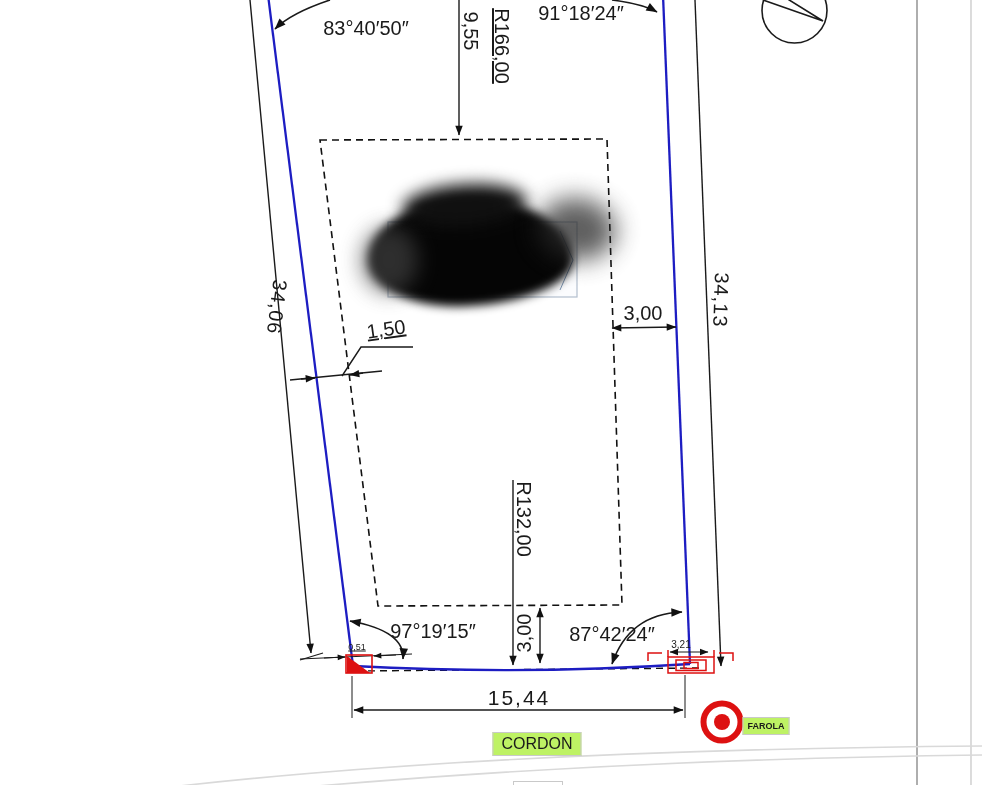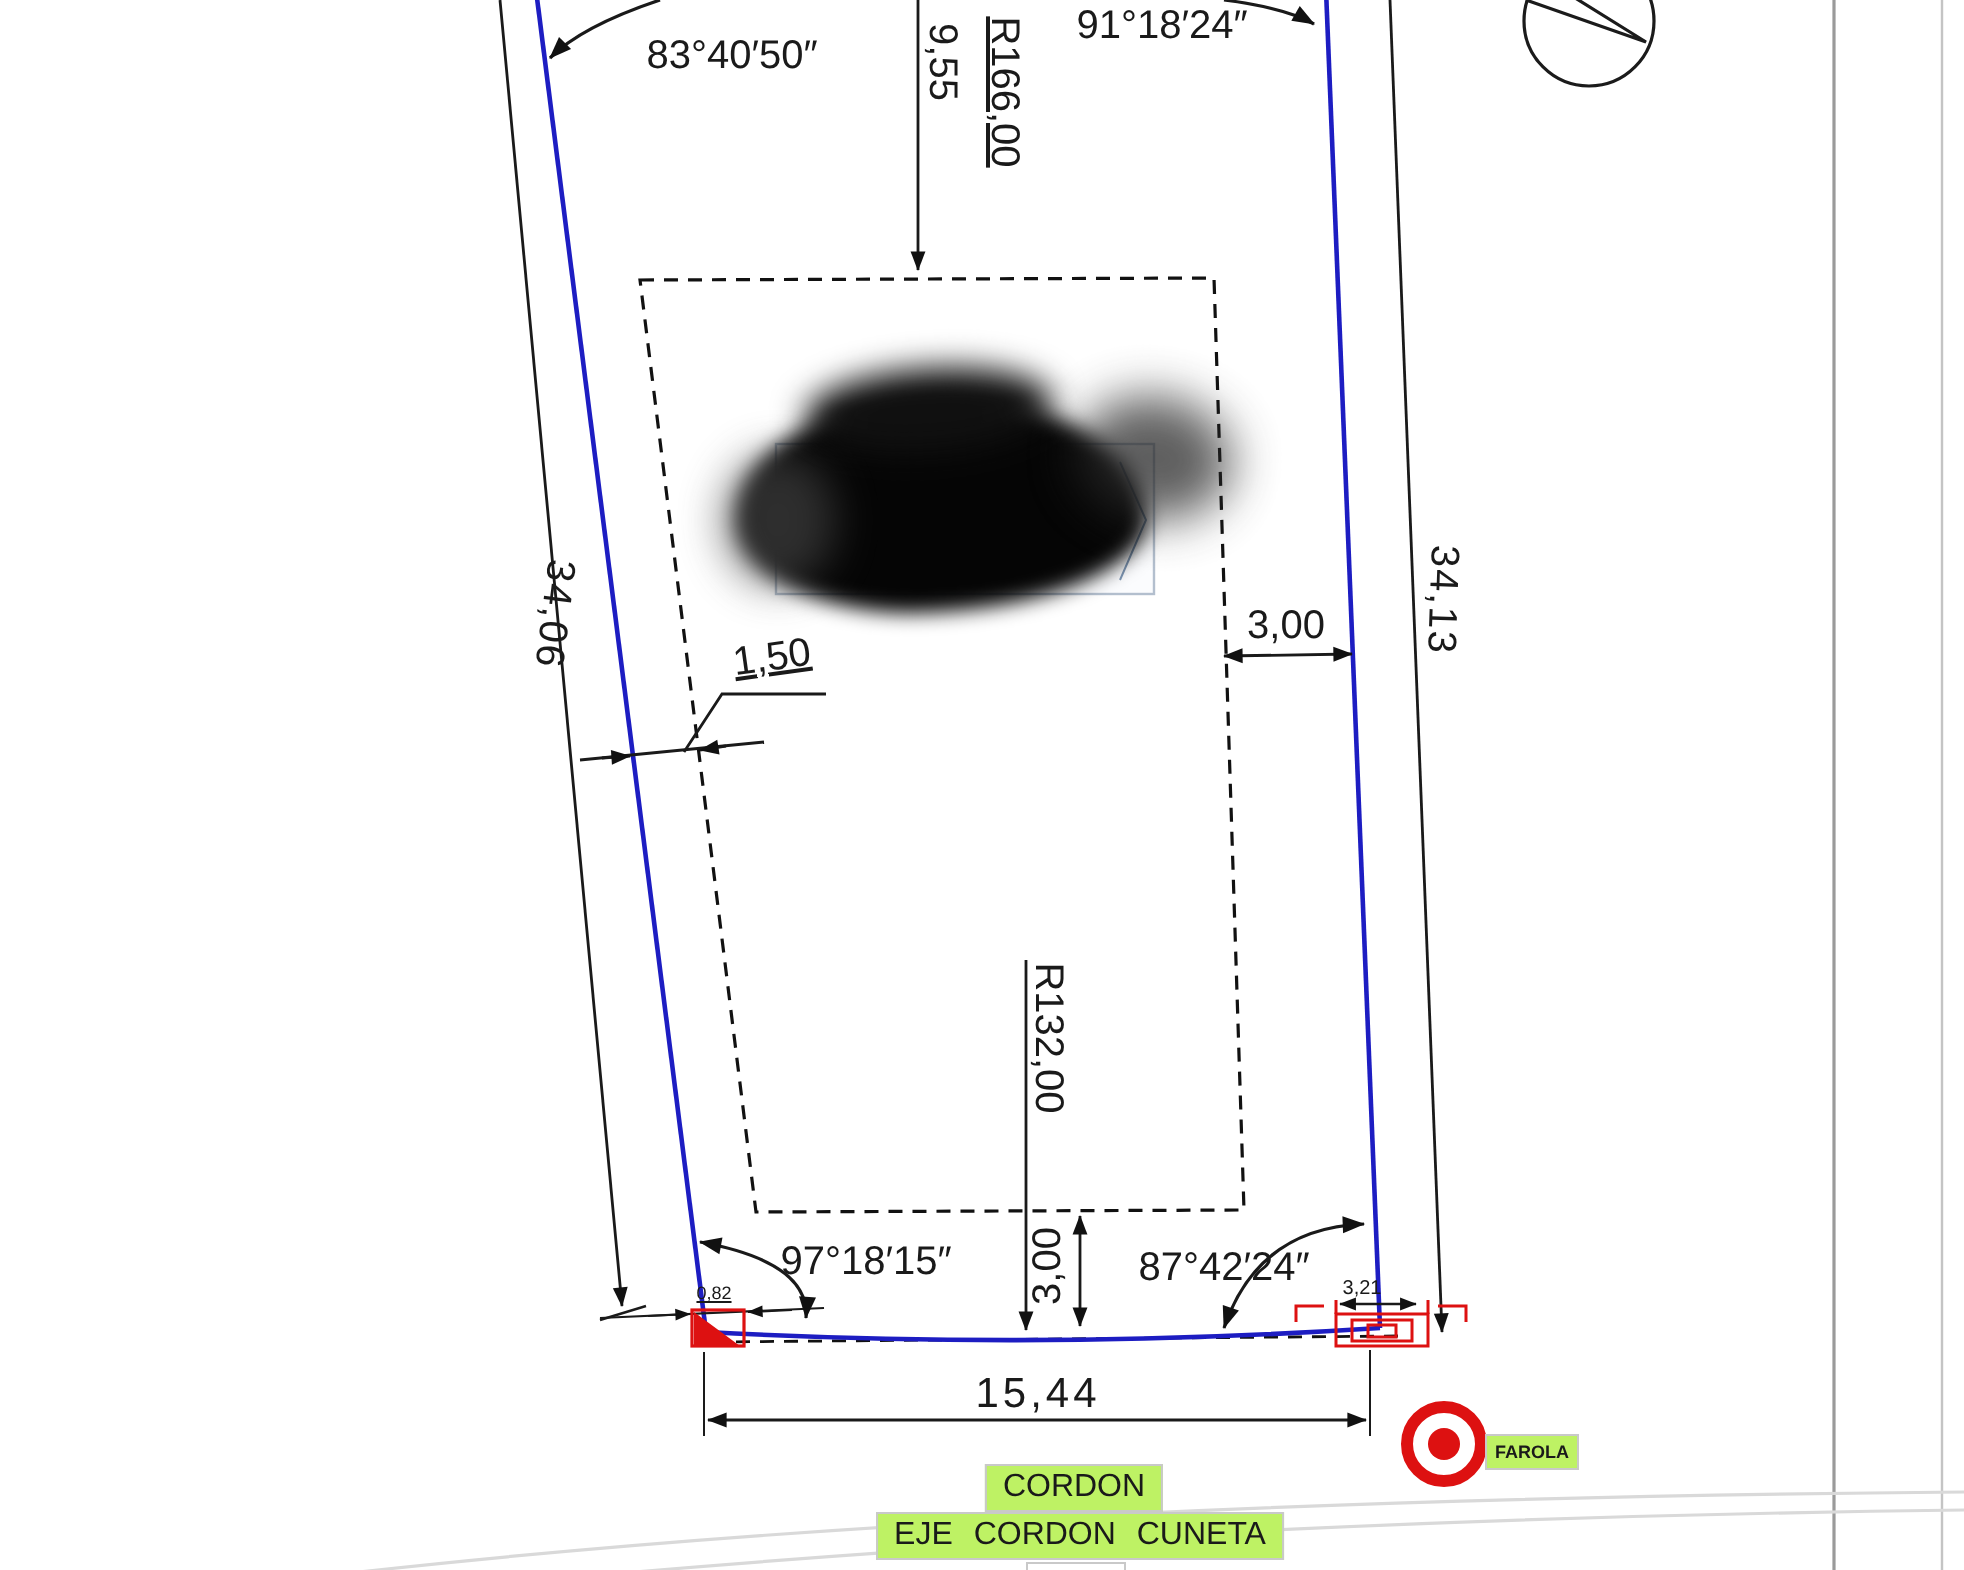--- a/index.html
+++ b/index.html
@@ -129,37 +129,36 @@
     </g>
   </svg>
 
   <div class="blob" id="blob1"></div>
   <div class="blob" id="blob2"></div>
   <div class="blob" id="blob3"></div>
   <div class="blob" id="blob4"></div>
 
   <div class="lbl fs20" style="left:366px;top:28px">83°40′50″</div>
   <div class="lbl fs20" style="left:581px;top:13px">91°18′24″</div>
-  <div class="lbl fs20" style="left:433px;top:631px">97°18′15″</div>
+  <div class="lbl fs20" style="left:433px;top:631px">97°19′15″</div>
   <div class="lbl fs20" style="left:612px;top:634px">87°42′24″</div>
 
   <div class="lbl fs20 r97" style="left:277px;top:307px;letter-spacing:1px">34,06</div>
   <div class="lbl fs20 r92" style="left:721px;top:300px;letter-spacing:1px">34,13</div>
 
   <div class="lbl fs20 r90" style="left:471px;top:31px">9,55</div>
   <div class="lbl fs20 r90 ul" style="left:502px;top:46px">R166,00</div>
   <div class="lbl fs20 r90" style="left:524px;top:519px">R132,00</div>
 
   <div class="lbl fs20 rm8 ul" style="left:386px;top:329px">1,50</div>
   <div class="lbl fs20" style="left:643px;top:313px">3,00</div>
   <div class="lbl fs20 rm90" style="left:524px;top:633px">3,00</div>
 
-  <div class="lbl small ul" style="left:357px;top:647px">0,82</div>
+  <div class="lbl small ul" style="left:357px;top:647px">0,51</div>
   <div class="lbl" style="left:681px;top:645px;font-size:10px">3,21</div>
 
   <div class="lbl fs21" style="left:519px;top:697px">15,44</div>
 
   <div class="box" style="left:537px;top:744px">CORDON</div>
-  <div class="box" style="left:540px;top:768px;word-spacing:6px">EJE CORDON CUNETA</div>
   <div class="box" style="left:766px;top:726px;font-size:9px;font-weight:700;padding:3px 4px">FAROLA</div>
   <div id="partialbox"></div>
 
 </div>
 
 </body></html>

